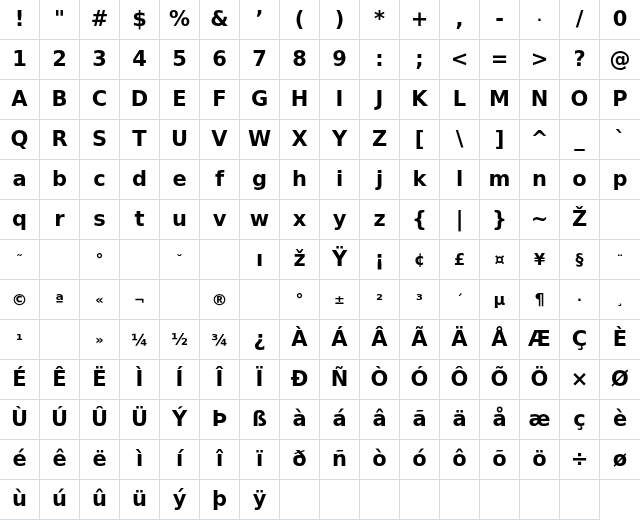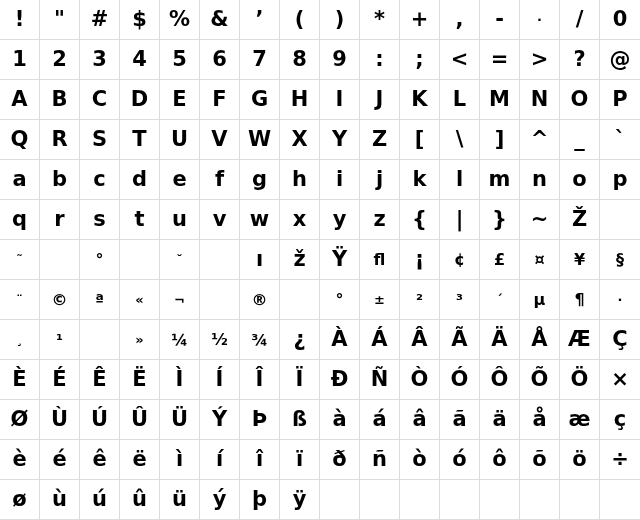--- a/index.html
+++ b/index.html
@@ -152,21 +152,20 @@
     <div class="cell empty"></div>
     <div class="cell tiny">˜</div>
     <div class="cell empty"></div>
     <div class="cell small">°</div>
     <div class="cell empty"></div>
     <div class="cell tiny">˘</div>
     <div class="cell empty"></div>
     <div class="cell">ı</div>
     <div class="cell">ž</div>
     <div class="cell">Ÿ</div>
-    <div class="cell small">fl</div>
     <div class="cell">¡</div>
     <div class="cell small">¢</div>
     <div class="cell small">£</div>
     <div class="cell small">¤</div>
     <div class="cell small">¥</div>
     <div class="cell small">§</div>
     <div class="cell tiny">¨</div>
     <div class="cell small">©</div>
     <div class="cell small">ª</div>
     <div class="cell tiny">«</div>

